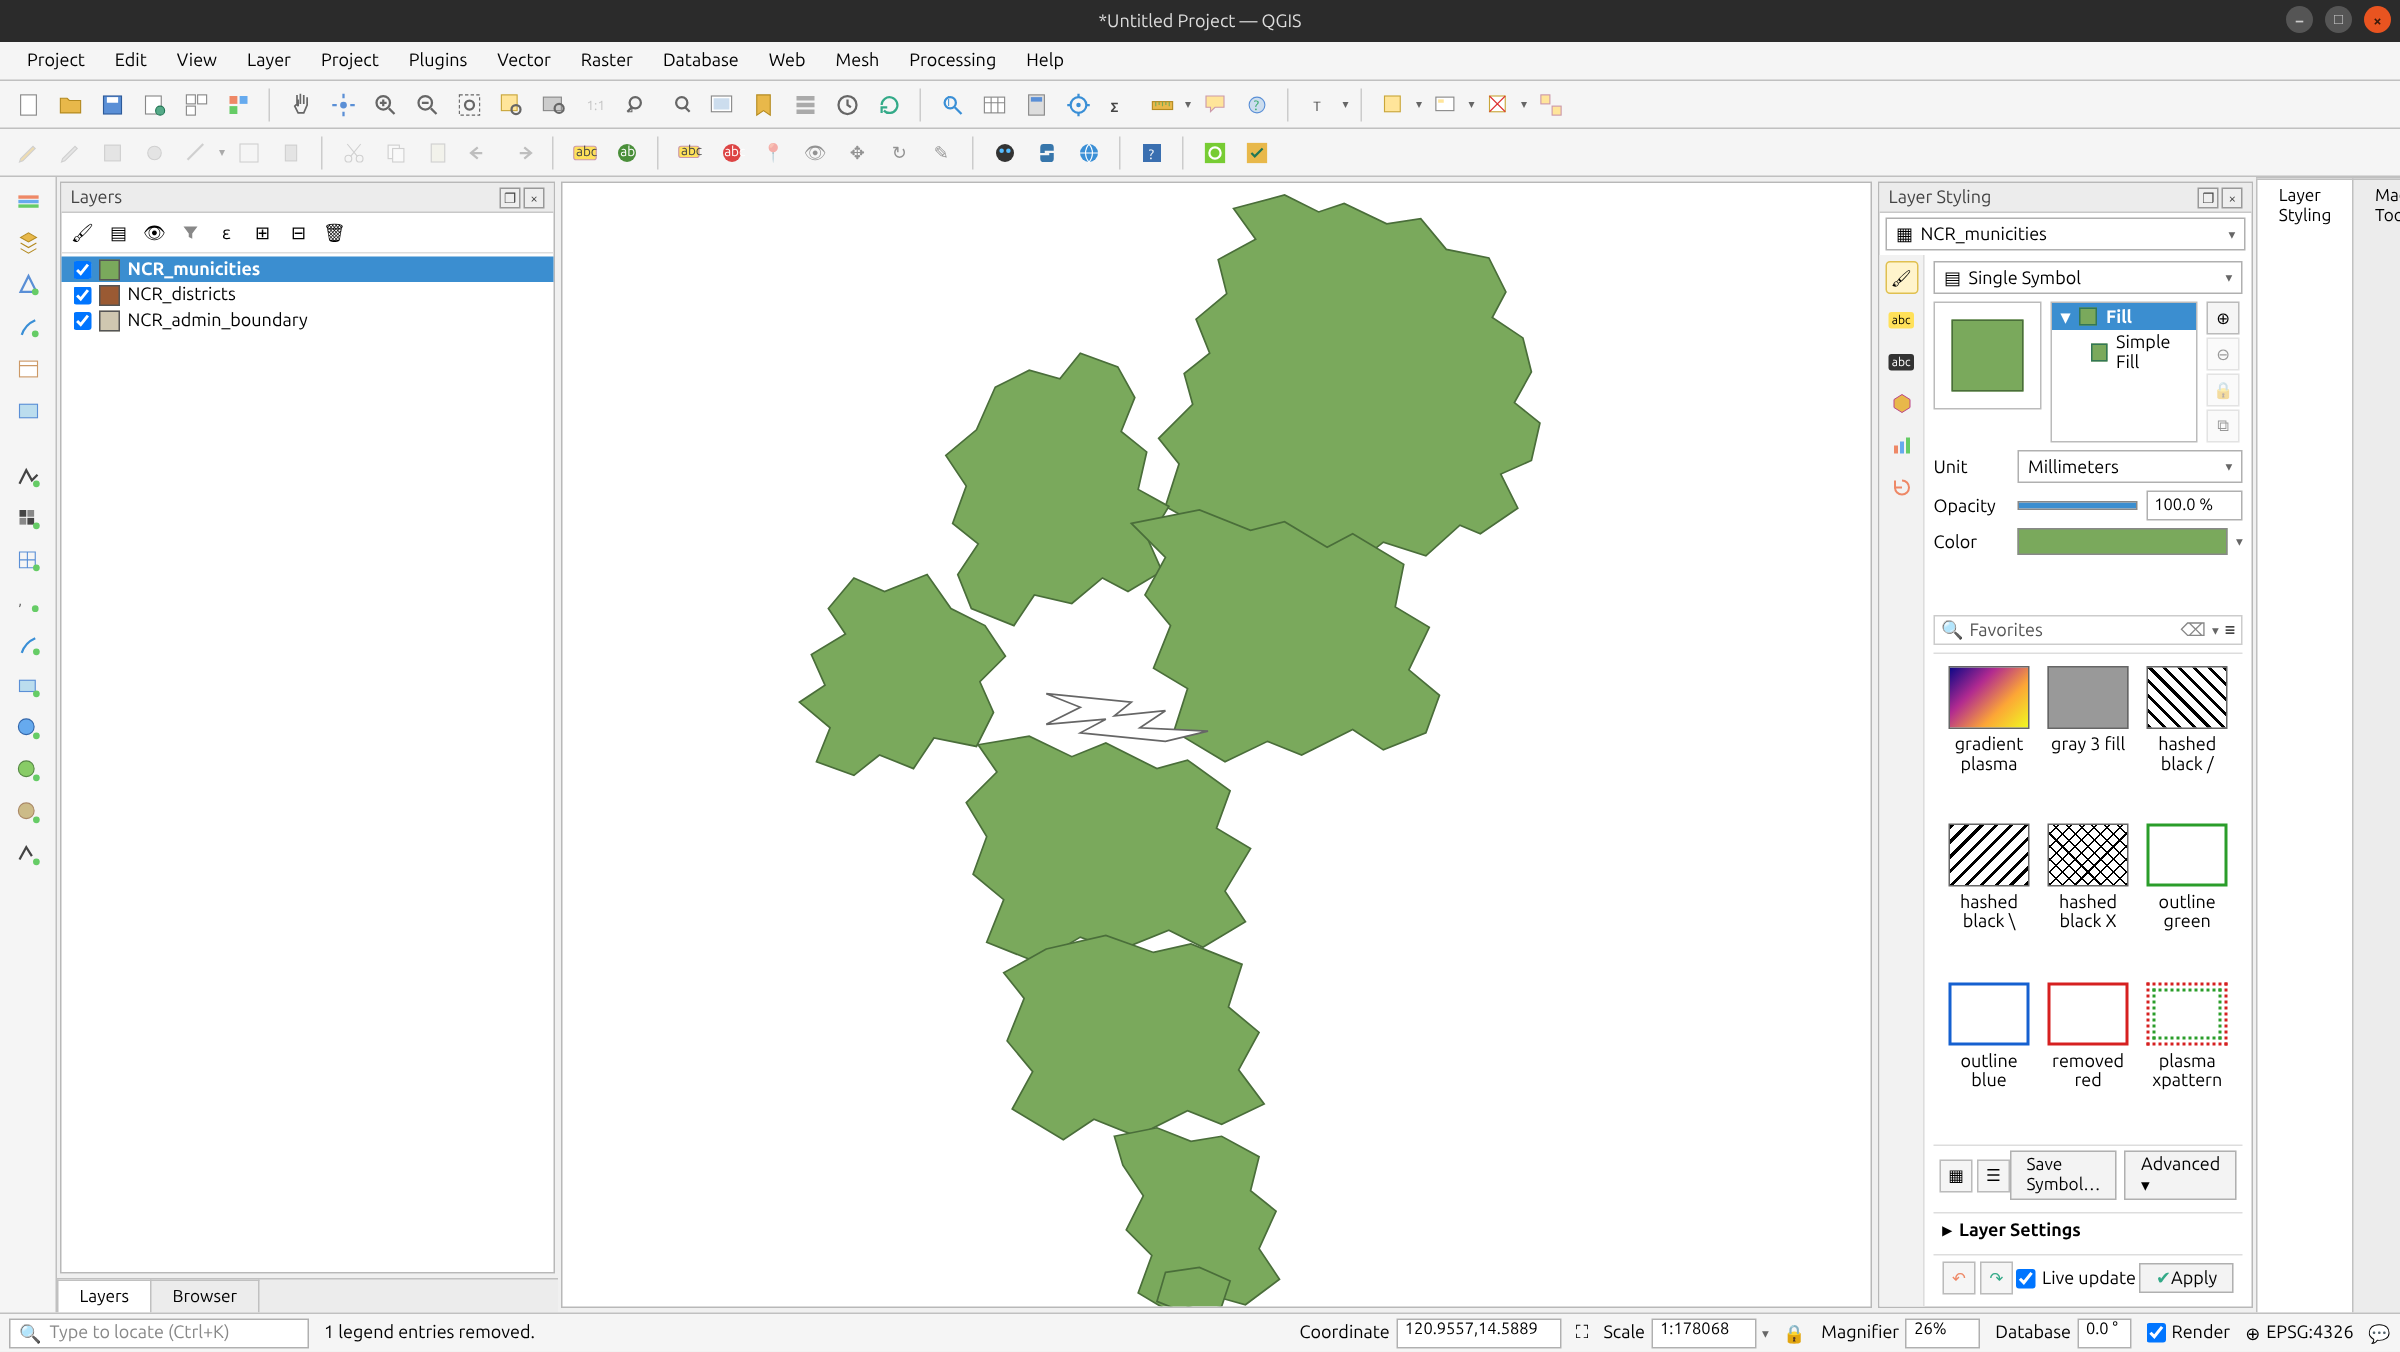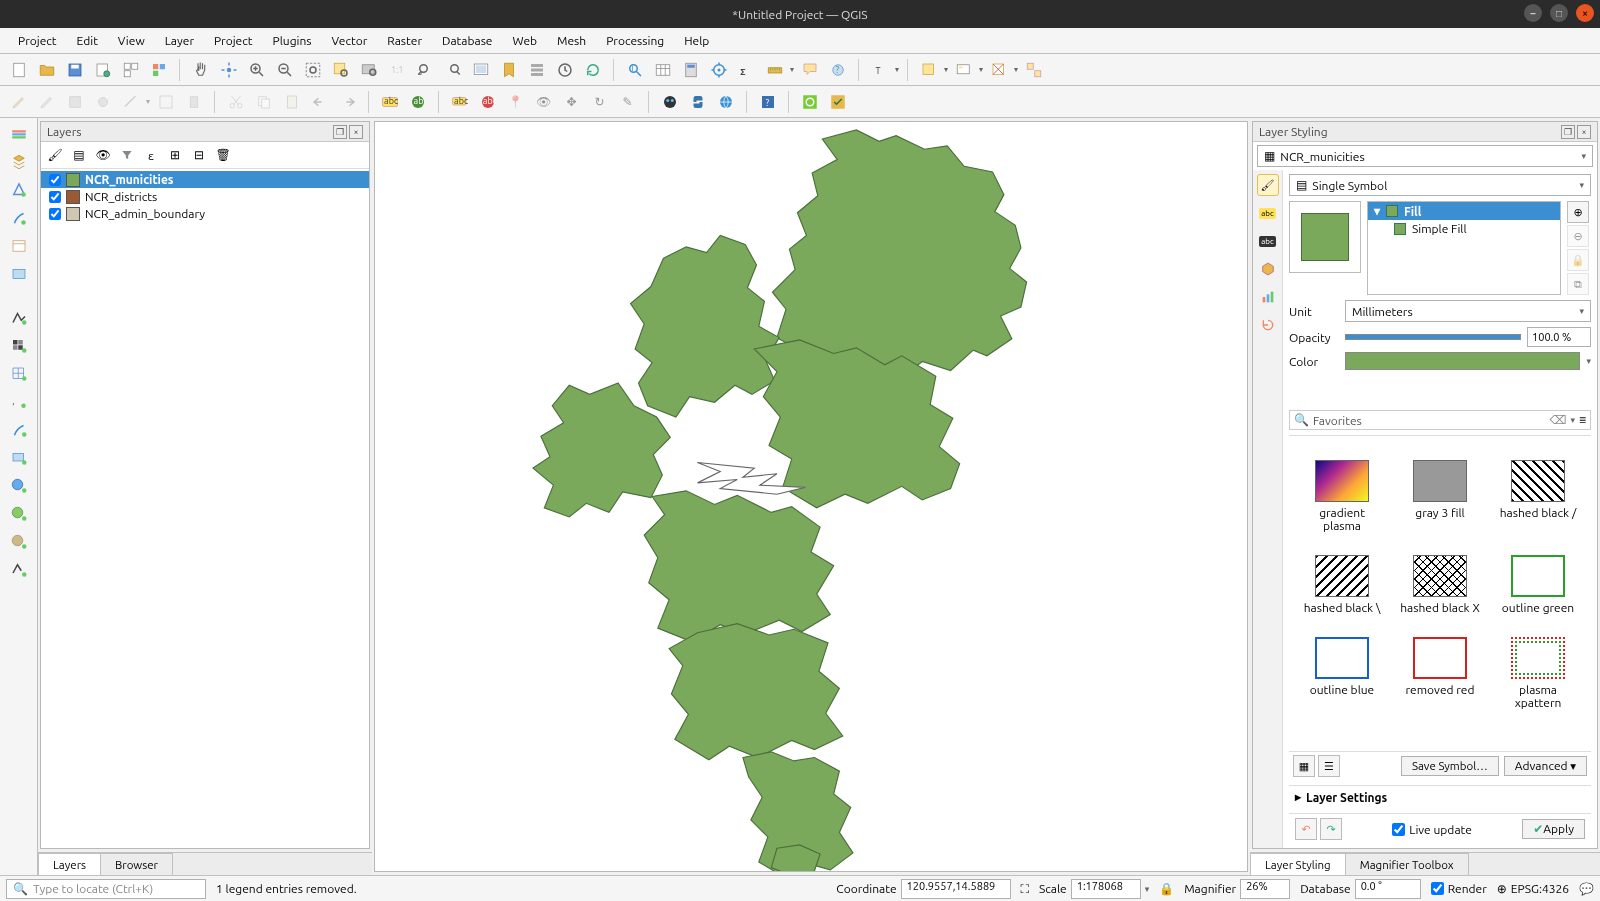--- a/index.html
+++ b/index.html
@@ -37,21 +37,21 @@
 .layer-row.selected { background:#3b8ed0; color:#fff; font-weight:bold }
 .layer-swatch { width:14px; height:14px; border:1px solid #555; flex-shrink:0 }
 .layer-check { width:12px; height:12px }
 .tabbar-bottom { display:flex; border-top:1px solid #c0c0c0; background:#ececec }
 .tabbtn { padding:4px 14px; border:1px solid #c0c0c0; border-bottom:none; margin-right:-1px; background:#ececec; font-size:11.5px; cursor:pointer }
 .tabbtn.active { background:#fff }
 
 .canvas { flex:1; background:#fff; border:1px solid #b8b8b8; margin:3px 2px; position:relative; overflow:hidden }
 .map-svg { width:100%; height:100%; }
 
-.right-col { width: 350px; display:flex; flex-direction:column }
+.right-col { width: 350px; display:flex; flex-direction:row }
 .styling-panel { flex:1; display:flex; flex-direction:column; min-height:0 }
 .styling-body { flex:1; display:flex; min-height:0 }
 .styling-mode-col { width: 30px; background:#f2f2f2; border-right:1px solid #ddd; display:flex; flex-direction:column; align-items:center; gap:6px; padding-top:4px }
 .mode-ic { width:22px; height:22px; border-radius:3px; display:flex; align-items:center; justify-content:center; font-size:11px }
 .mode-ic.active { background:#fff4cc; border:1px solid #e0c050 }
 .styling-main { flex:1; display:flex; flex-direction:column; padding:4px 6px; gap:5px; min-height:0; overflow:hidden }
 
 .combo { border:1px solid #b0b0b0; background:#fff; height:22px; display:flex; align-items:center; padding:0 6px; font-size:11.5px; position:relative }
 .combo::after { content:"▾"; position:absolute; right:6px; color:#666; font-size:9px }
 
@@ -63,21 +63,21 @@
 .symtree-row.sel { background:#3b8ed0; color:#fff; font-weight:bold }
 .sym-col-btns { width:24px; display:flex; flex-direction:column; gap:2px }
 .sqbtn { width:22px; height:22px; border:1px solid #bbb; background:#f5f5f5; font-size:11px; display:flex; align-items:center; justify-content:center }
 
 .prop-row { display:flex; align-items:center; gap:6px; font-size:11.5px }
 .prop-label { width:50px }
 .slider { flex:1; height:6px; background:linear-gradient(90deg,#3b8ed0,#3b8ed0); border:1px solid #888; position:relative }
 .spinbox { width:64px; height:20px; border:1px solid #b0b0b0; background:#fff; display:flex; align-items:center; padding:0 4px; font-size:11px }
 .color-bar { flex:1; height:18px; border:1px solid #888; background:#7aa95c }
 
-.favgrid { display:grid; grid-template-columns:repeat(3,1fr); gap:10px 12px; padding:24px 10px; overflow-y:auto; border-top:1px solid #ddd; flex:1; min-height:0 }
+.favgrid { display:grid; grid-template-columns:repeat(3,1fr); gap:10px 12px; padding:8px 10px; overflow-y:auto; border-top:1px solid #ddd; flex:1; min-height:0 }
 .favitem { display:flex; flex-direction:column; align-items:center; gap:4px; font-size:10.5px; text-align:center }
 .favsw { width:54px; height:42px; border:1px solid #666; background:#fff }
 
 .bottom-actions { display:flex; justify-content:space-between; align-items:center; padding:3px 4px; border-top:1px solid #ddd }
 .btn-flat { border:1px solid #b0b0b0; background:#f3f3f3; padding:2px 10px; font-size:11.5px; cursor:pointer }
 .lrender { padding:4px 6px; font-size:12px; font-weight:bold; display:flex; align-items:center; gap:5px; border-top:1px solid #ddd }
 .apply-row { display:flex; justify-content:space-between; align-items:center; padding:4px 6px; border-top:1px solid #ddd }
 
 .statusbar { height: 26px; background: #f5f5f5; border-top: 1px solid #c0c0c0; display:flex; align-items:center; padding:0 6px; gap:10px; font-size:11.5px }
 .status-seg { display:flex; align-items:center; gap:4px }
@@ -814,21 +814,21 @@
     <div class="status-input" style="width:70px">1:178068</div>
     <span style="font-size:9px;color:#666">▾</span>
   </div>
   <span>🔒</span>
   <div class="status-seg">
     <span>Magnifier</span>
     <div class="status-input" style="width:50px">26%</div>
   </div>
   <div class="status-seg">
     <span>Database</span>
-    <div class="status-input" style="width:66px">0.0 °</div>
+    <div class="status-input" style="width:36px">0.0 °</div>
   </div>
   <label class="status-seg">
       <input type="checkbox" checked="" style="">
       <span>Render</span>
     </label>
   <div class="status-seg">
       <span>⊕</span>
       <span>EPSG:4326</span>
     </div>
   <span>💬</span>

